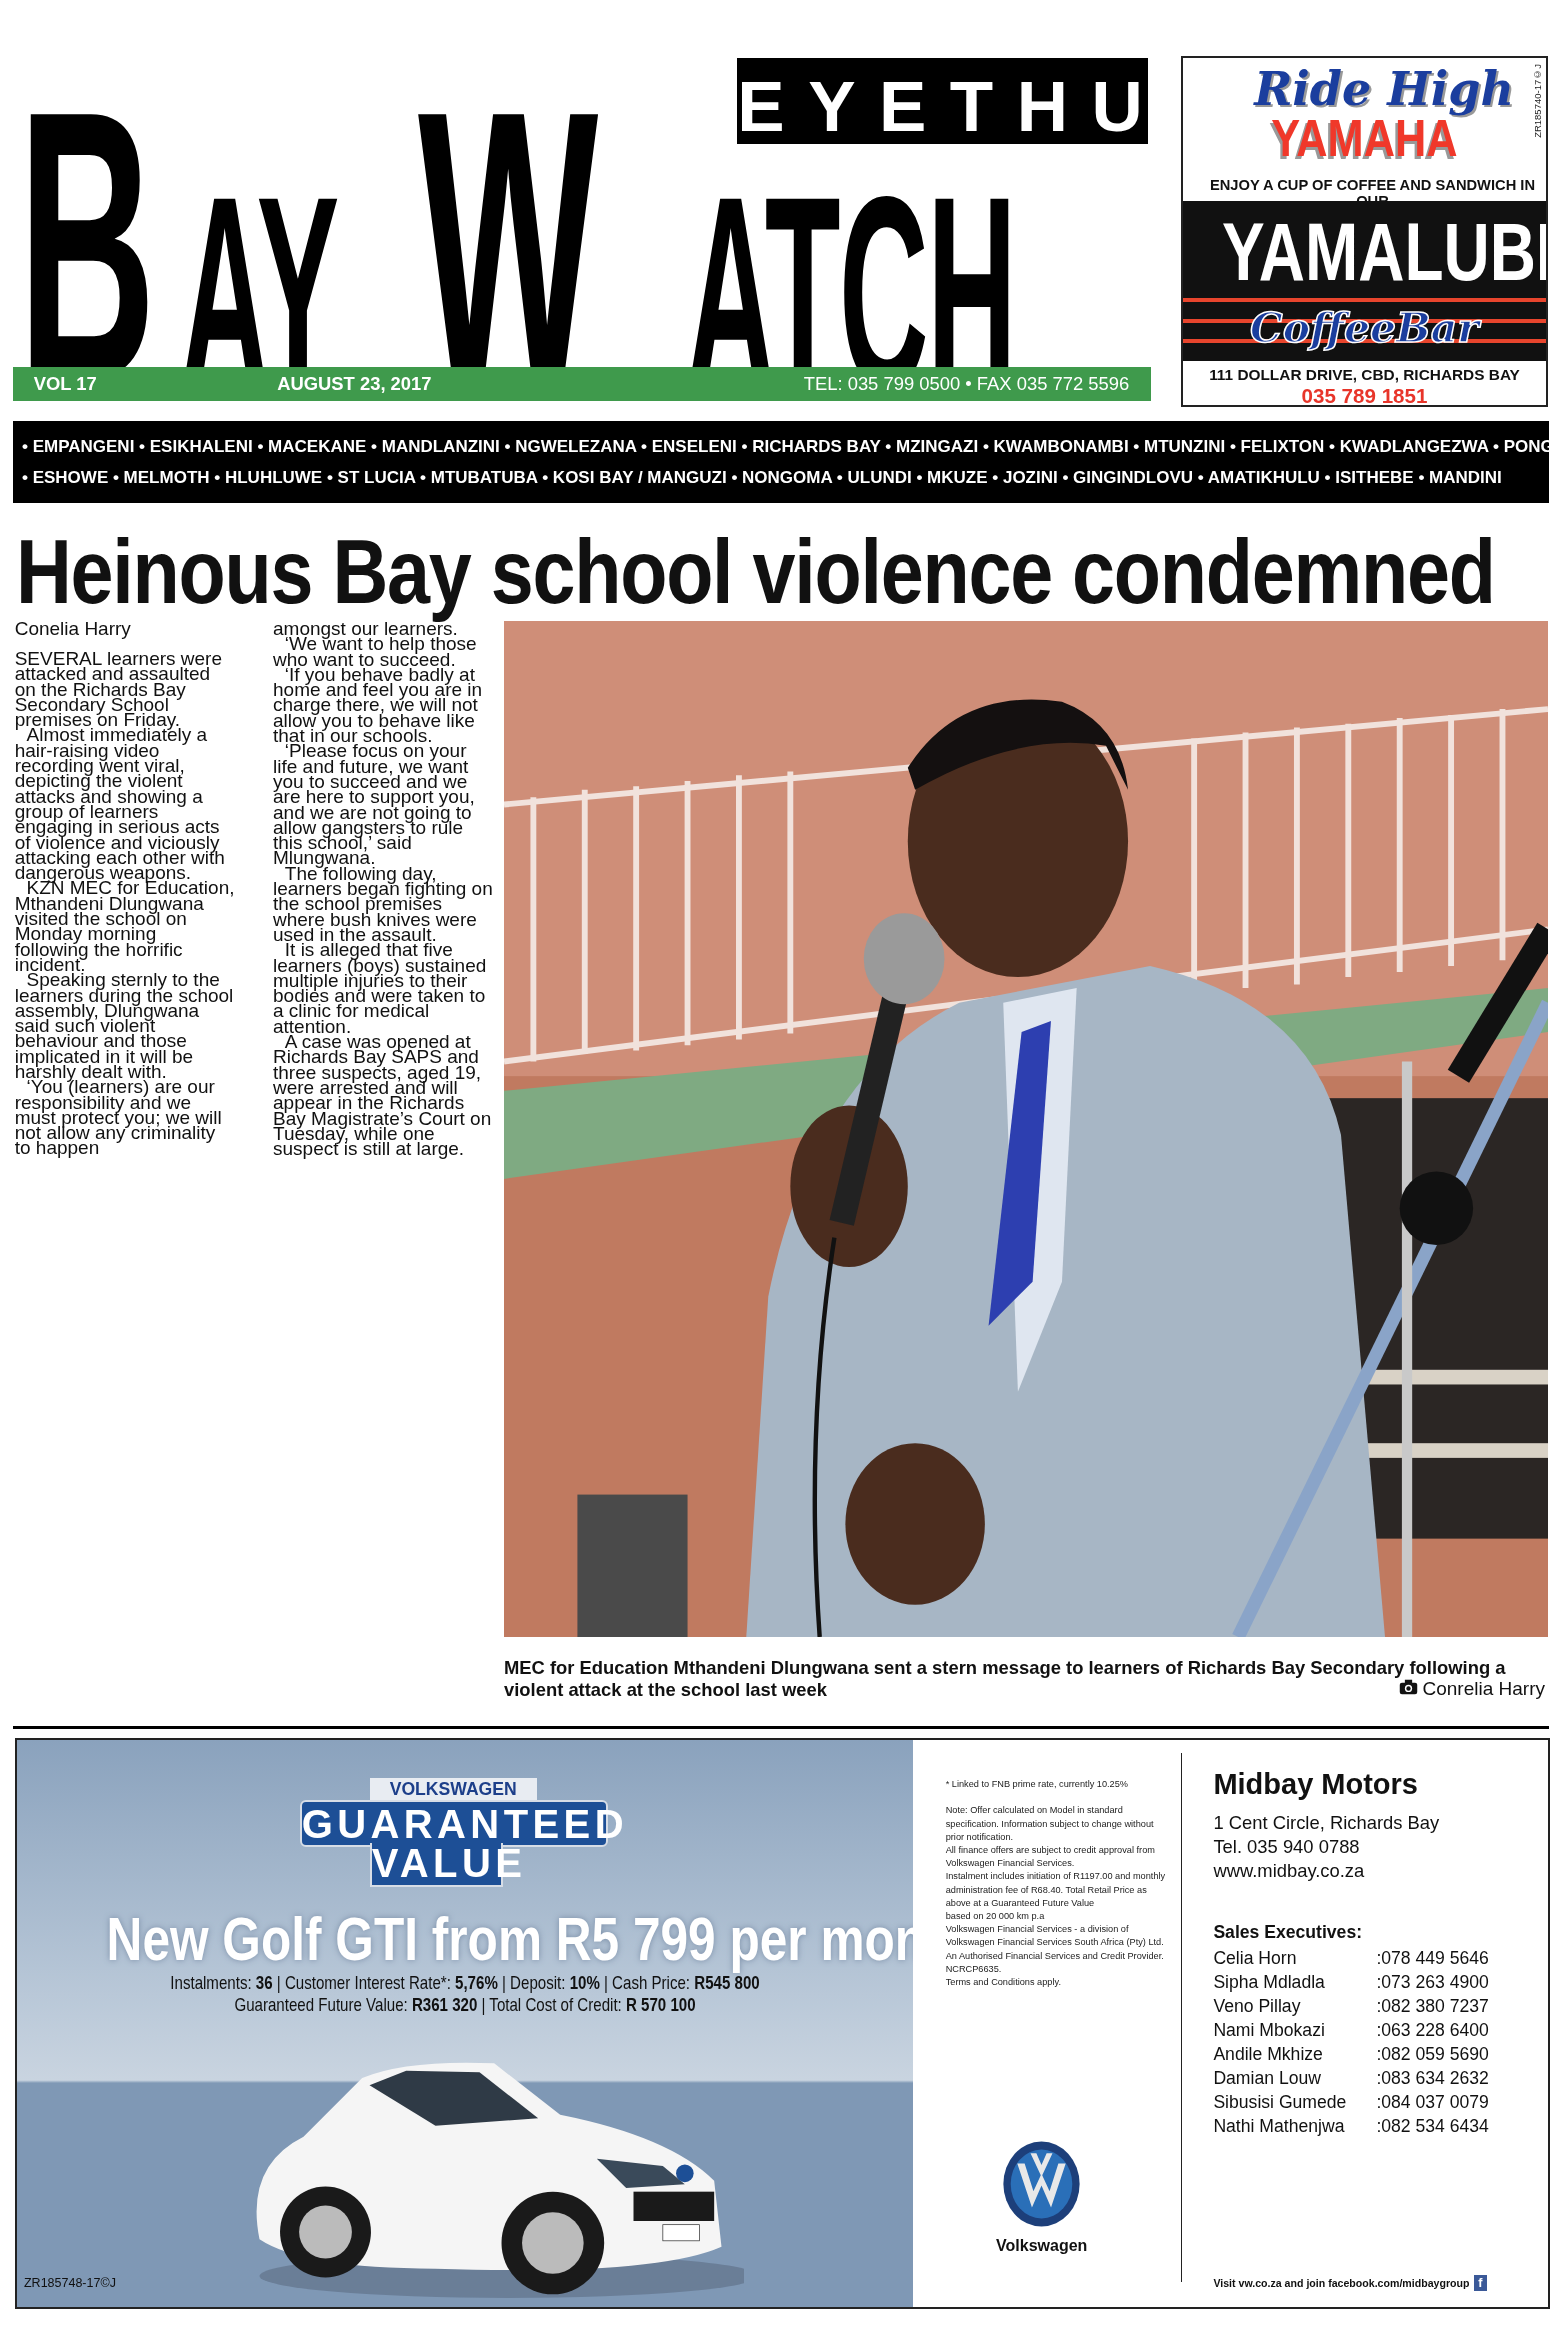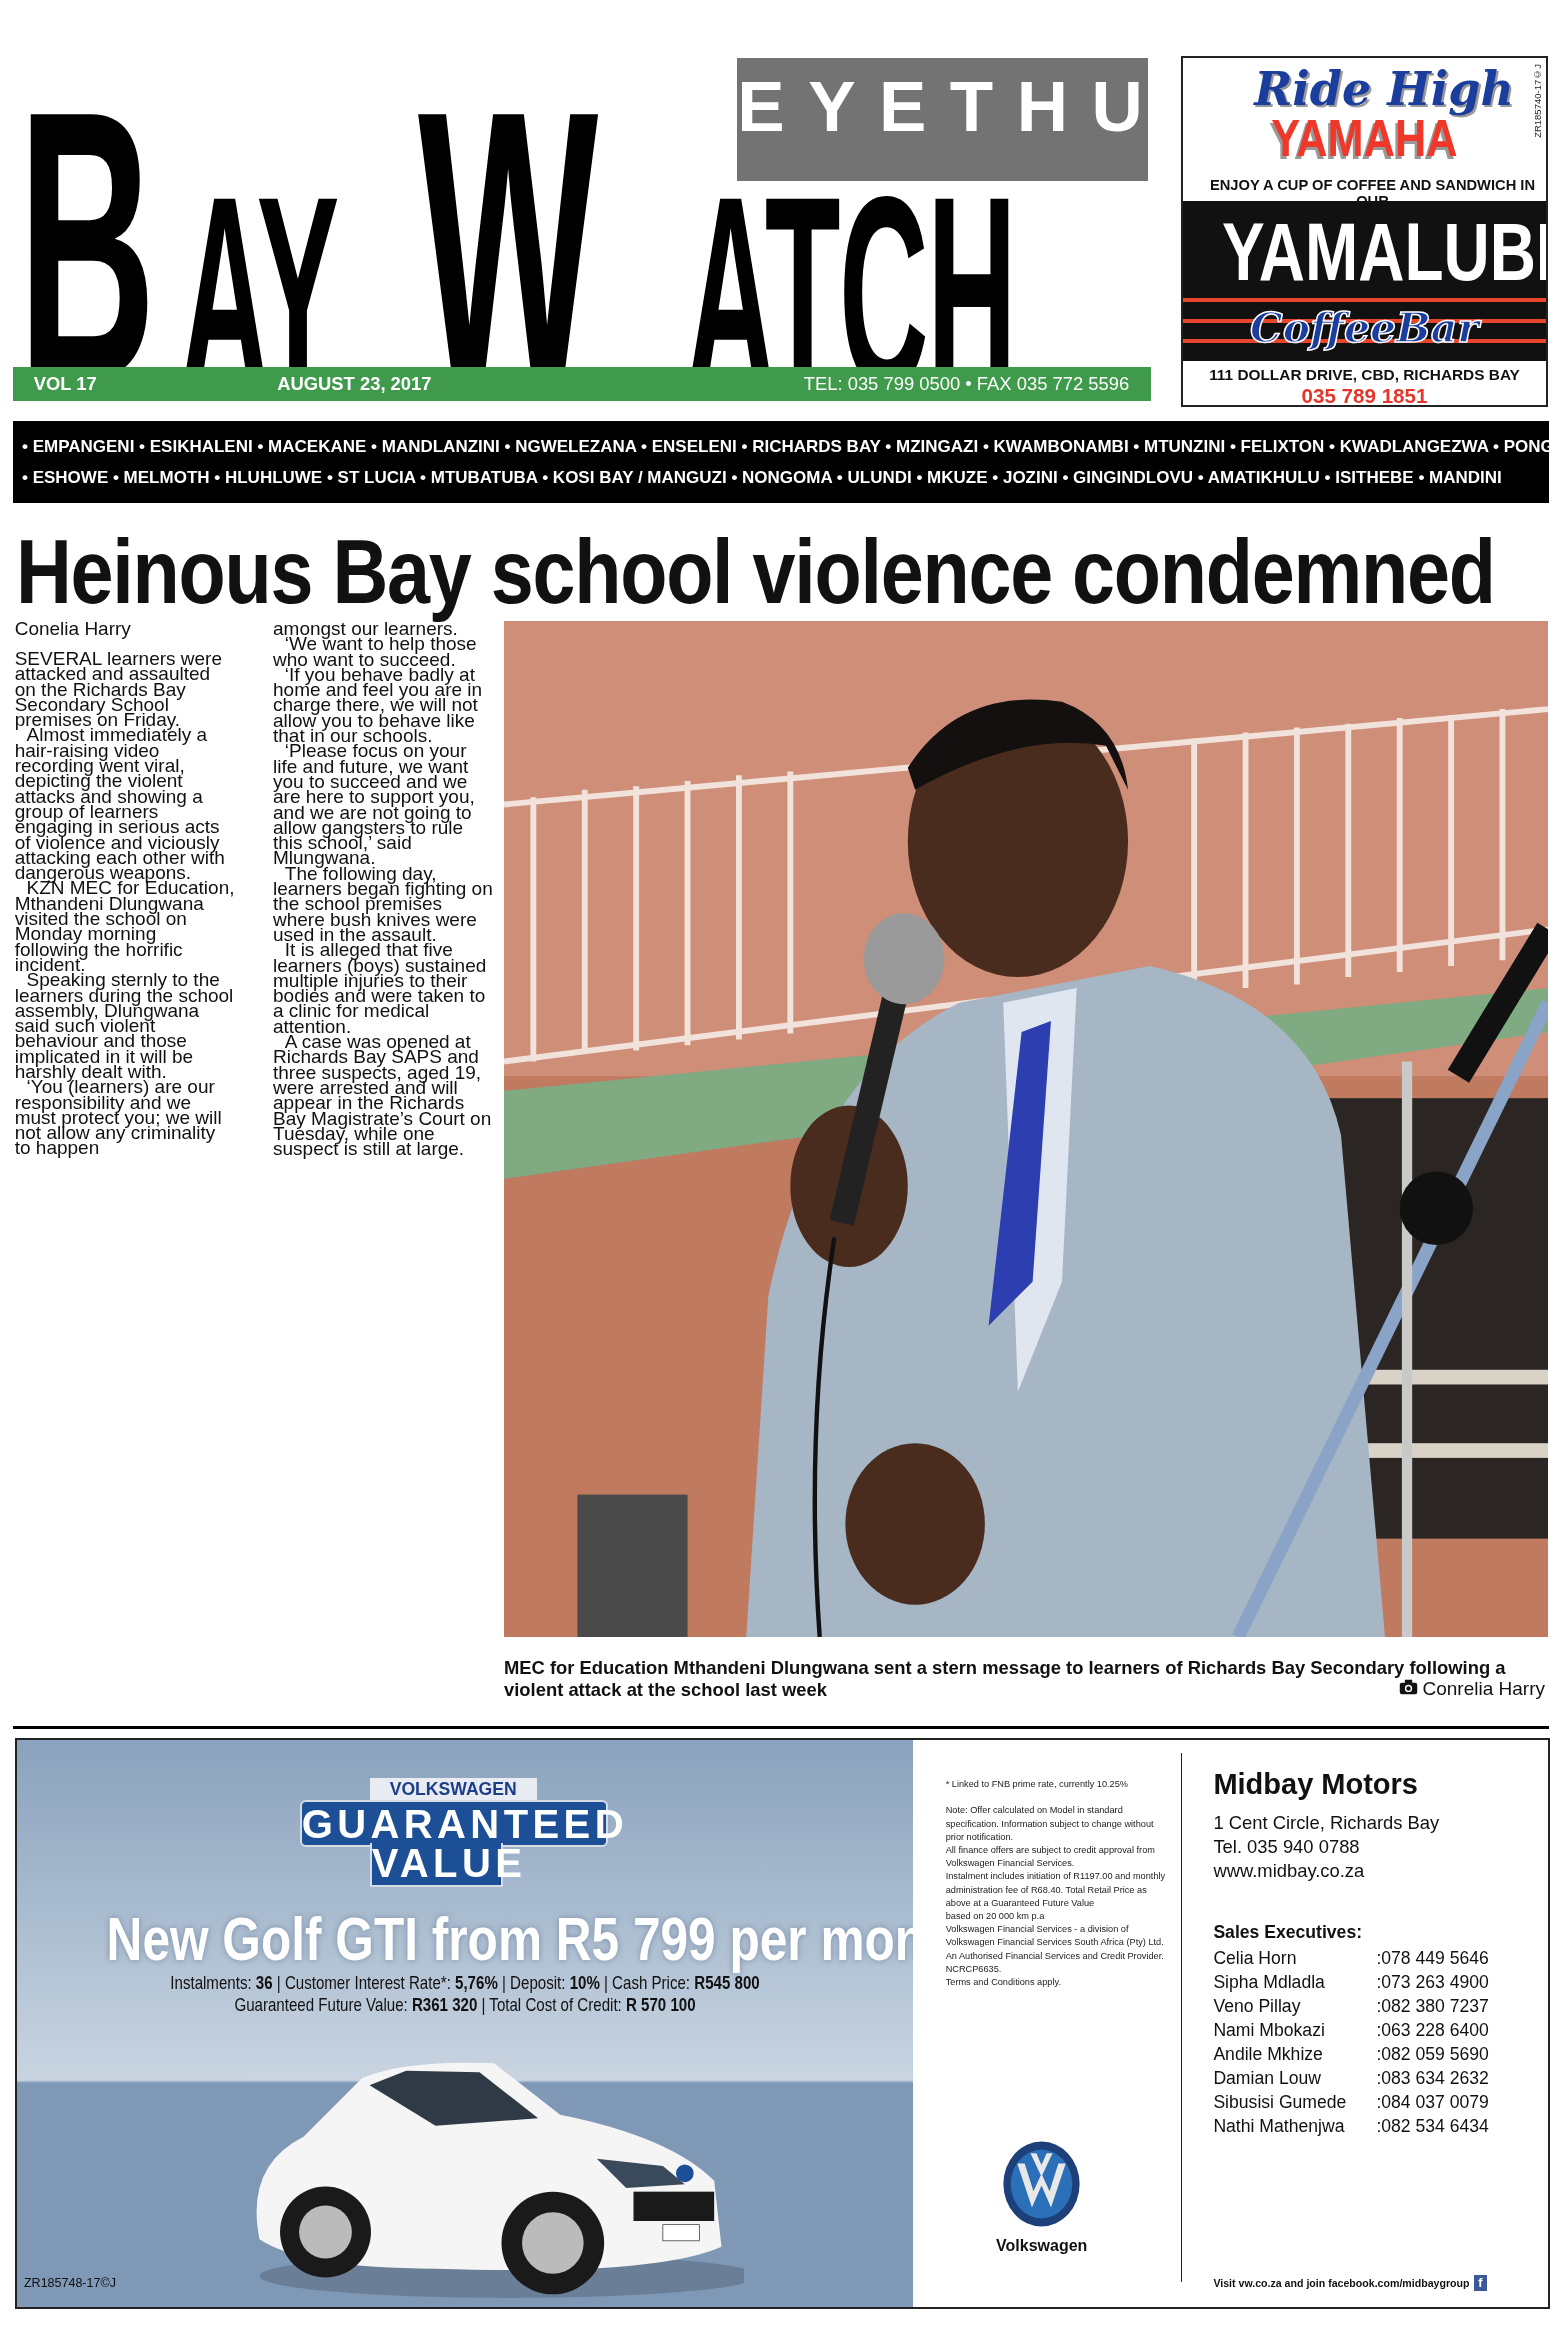--- a/index.html
+++ b/index.html
@@ -6,21 +6,21 @@
   html, body { width: 1561px; height: 2342px; background: #ffffff; overflow: hidden; }
   body { position: relative; font-family: "Liberation Sans", sans-serif; color: #111; }
 
   
   .masthead { position: absolute; left: 10.3px; top: 54px; width: 1138px; height: 345px; }
   .logo-word { position: absolute; font-family: "Liberation Sans", sans-serif; font-weight: 700; color: #000; line-height: 1; transform-origin: left top; white-space: nowrap; letter-spacing: -2.9px; }
   .logo-b { left: 7.3px; top: 0; font-size: 382px; transform: scaleX(0.5); }
   .logo-ay { left: 170px; top: 101px; font-size: 275px; transform: scaleX(0.45); }
   .logo-w { left: 408px; top: 0; font-size: 382px; transform: scaleX(0.5); }
   .logo-atch { left: 676px; top: 101px; font-size: 275px; transform: scaleX(0.45); }
-  .eyethu { position: absolute; left: 727px; top: 4.4px; width: 411px; height: 123px; background: #737373; color: #fff; font-weight: 700; font-size: 71px; text-align: center; line-height: 98px; letter-spacing: 23.5px; }
+  .eyethu { position: absolute; left: 727px; top: 4.4px; width: 411px; height: 86px; background: #000000; color: #fff; font-weight: 700; font-size: 71px; text-align: center; line-height: 98px; letter-spacing: 23.5px; }
   .infobar { position: absolute; left: 13.2px; top: 367px; width: 1138px; height: 34px; background: #3f9a4c; color: #fff; font-weight: 700; font-size: 18.4px; display: flex; align-items: center; }
   .infobar .vol { position: absolute; left: 20.6px; }
   .infobar .date { position: absolute; left: 264px; }
   .infobar .tel { position: absolute; right: 22px; font-weight: 400; }
 
   
   .yamaha-ad { position: absolute; left: 1181px; top: 56px; width: 367px; height: 351px; border: 2.2px solid #222; background: #fff; overflow: hidden; }
   .yam-code { position: absolute; right: 2.9px; top: 5.9px; writing-mode: vertical-rl; transform: rotate(180deg); font-size: 9.5px; color: #222; }
   .ride-high { position: absolute; left: 0; right: 0; top: 4.4px; text-align: center; font-family: "DejaVu Serif", serif; font-style: italic; font-weight: 700; font-size: 46px; color: #1b3e9e; text-shadow: 2.2px 2.2px 0 #999; margin-left: 39px; }
   .yamaha-word { position: absolute; left: 0; right: 0; top: 51px; text-align: center; font-weight: 700; font-size: 51px; color: #f0382a; text-shadow: -2.9px 2.9px 0 #999; transform: scaleX(0.85); }

